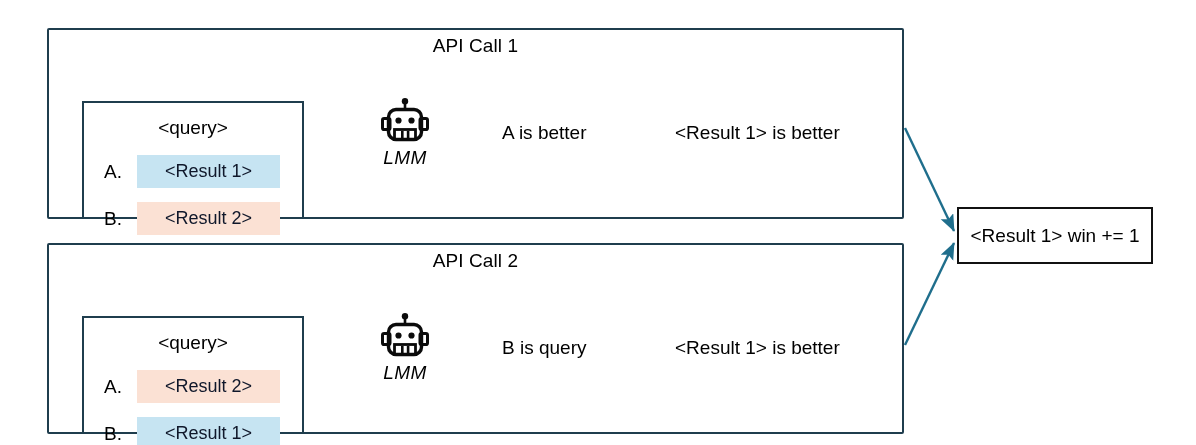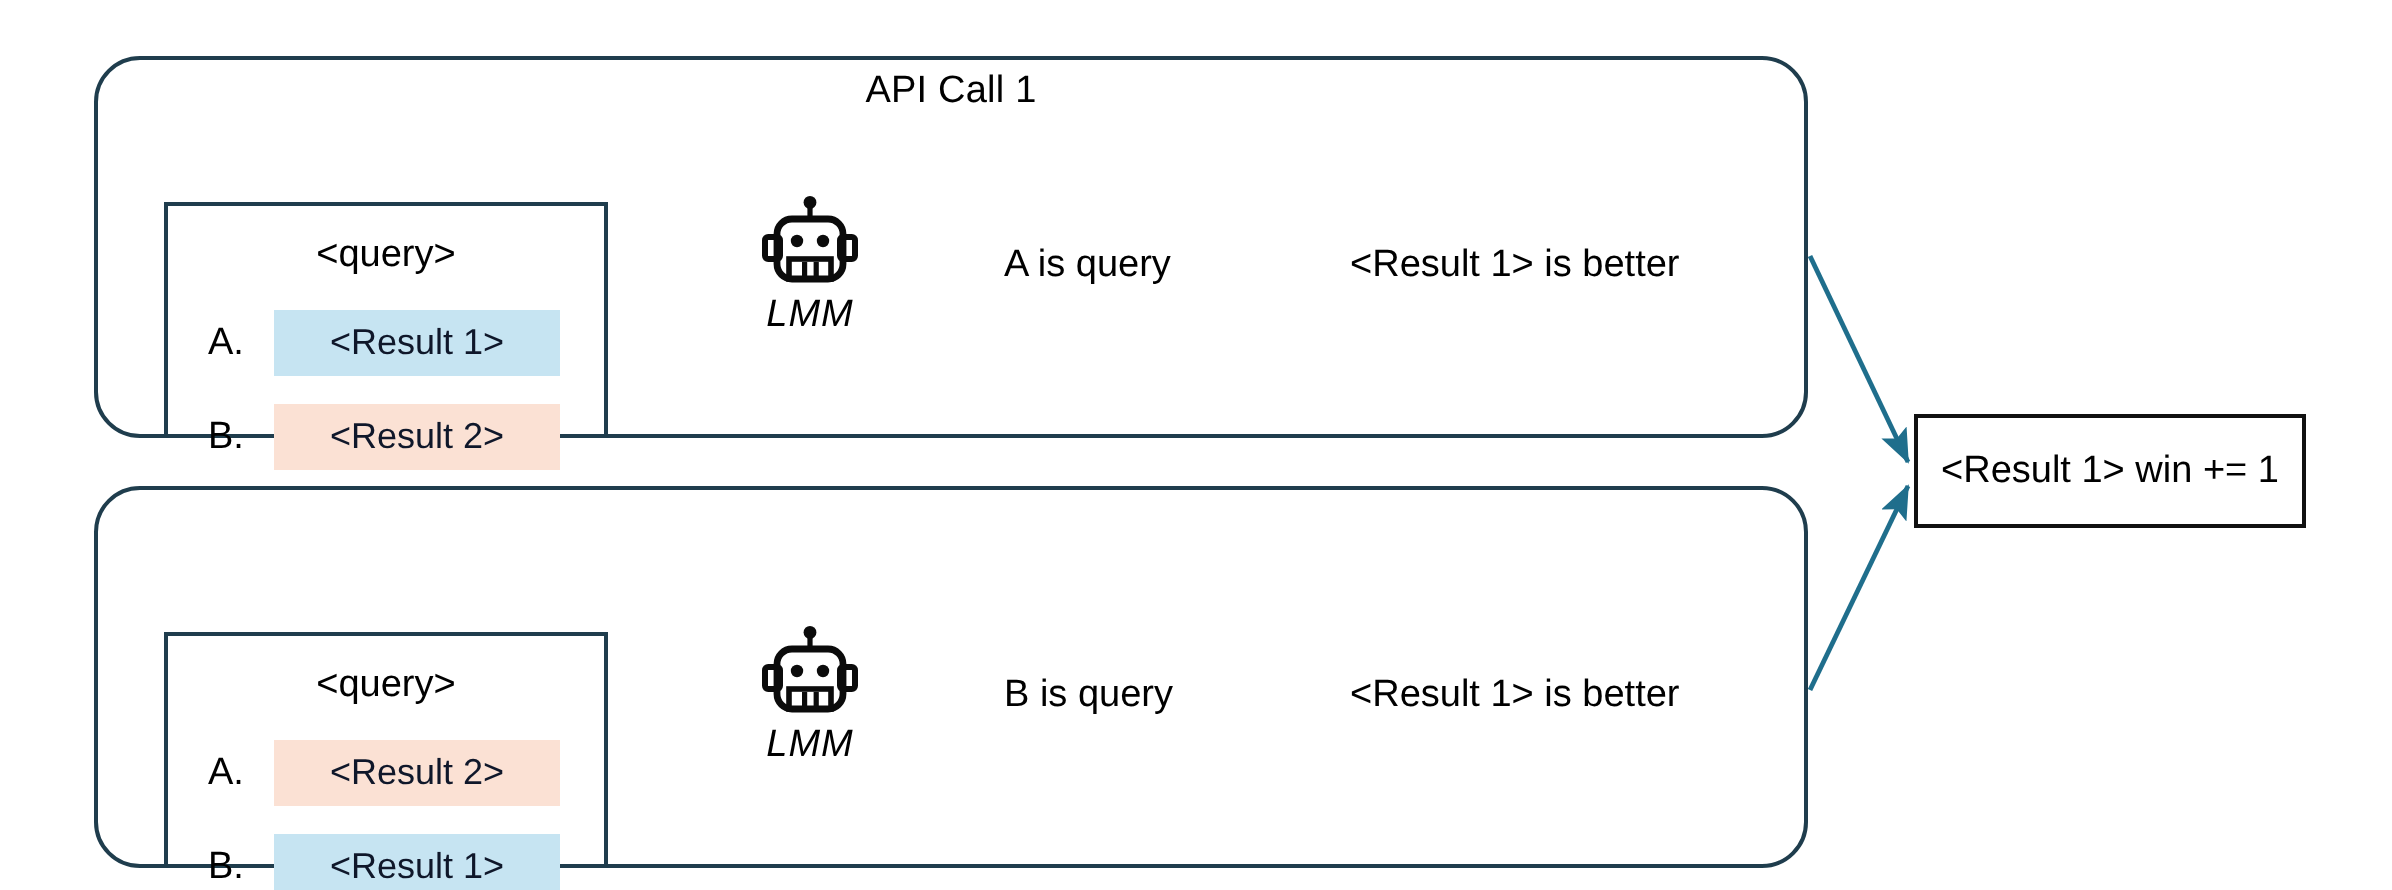--- a/index.html
+++ b/index.html
@@ -26,21 +26,21 @@
     width: 1196px;
     height: 445px;
     pointer-events: none;
   }
 
   
   .panel {
     position: absolute;
     box-sizing: border-box;
     border: 2px solid #1f3d4d;
-    border-radius: 23px;
+    border-radius: 2px;
     background: #ffffff;
   }
   #panel-1 { left: 47px; top: 28px;  width: 857px; height: 191px; }
   #panel-2 { left: 47px; top: 243px; width: 857px; height: 191px; }
 
   .panel-title {
     position: absolute;
     top: 32px;
     left: 0;
     width: 100%;
@@ -211,25 +211,26 @@
           <circle cx="17.5" cy="22.5" r="3.1" fill="#0b0b0b"></circle>
           <circle cx="30.5" cy="22.5" r="3.1" fill="#0b0b0b"></circle>
           <rect x="13.5" y="31.5" width="21" height="10" fill="none" stroke="#0b0b0b" stroke-width="2.8"></rect>
           <rect x="20" y="33" width="2.6" height="8.5" fill="#0b0b0b"></rect>
           <rect x="25.8" y="33" width="2.6" height="8.5" fill="#0b0b0b"></rect>
         </svg>
       </span>
       <div class="robot-label">LMM</div>
     </div>
 
-    <div class="flow-text verdict-a" style="left:453px; top:92px;">A is query</div>
+    <div class="flow-text verdict-a" style="left:453px; top:92px;">A is better</div>
     <div class="flow-text verdict-b" style="left:626px; top:92px;">&lt;Result 1&gt; is better</div>
   </div>
 
   <div class="panel" id="panel-2">
+    <div class="panel-title">API Call 2</div>
 
     <div class="query-box">
       <div class="query-title">&lt;query&gt;</div>
 
       <div class="option-row row-a">
         <span class="option-letter">A.</span>
         <span class="option-chip chip-peach">&lt;Result 2&gt;</span>
       </div>
 
       <div class="option-row row-b">

